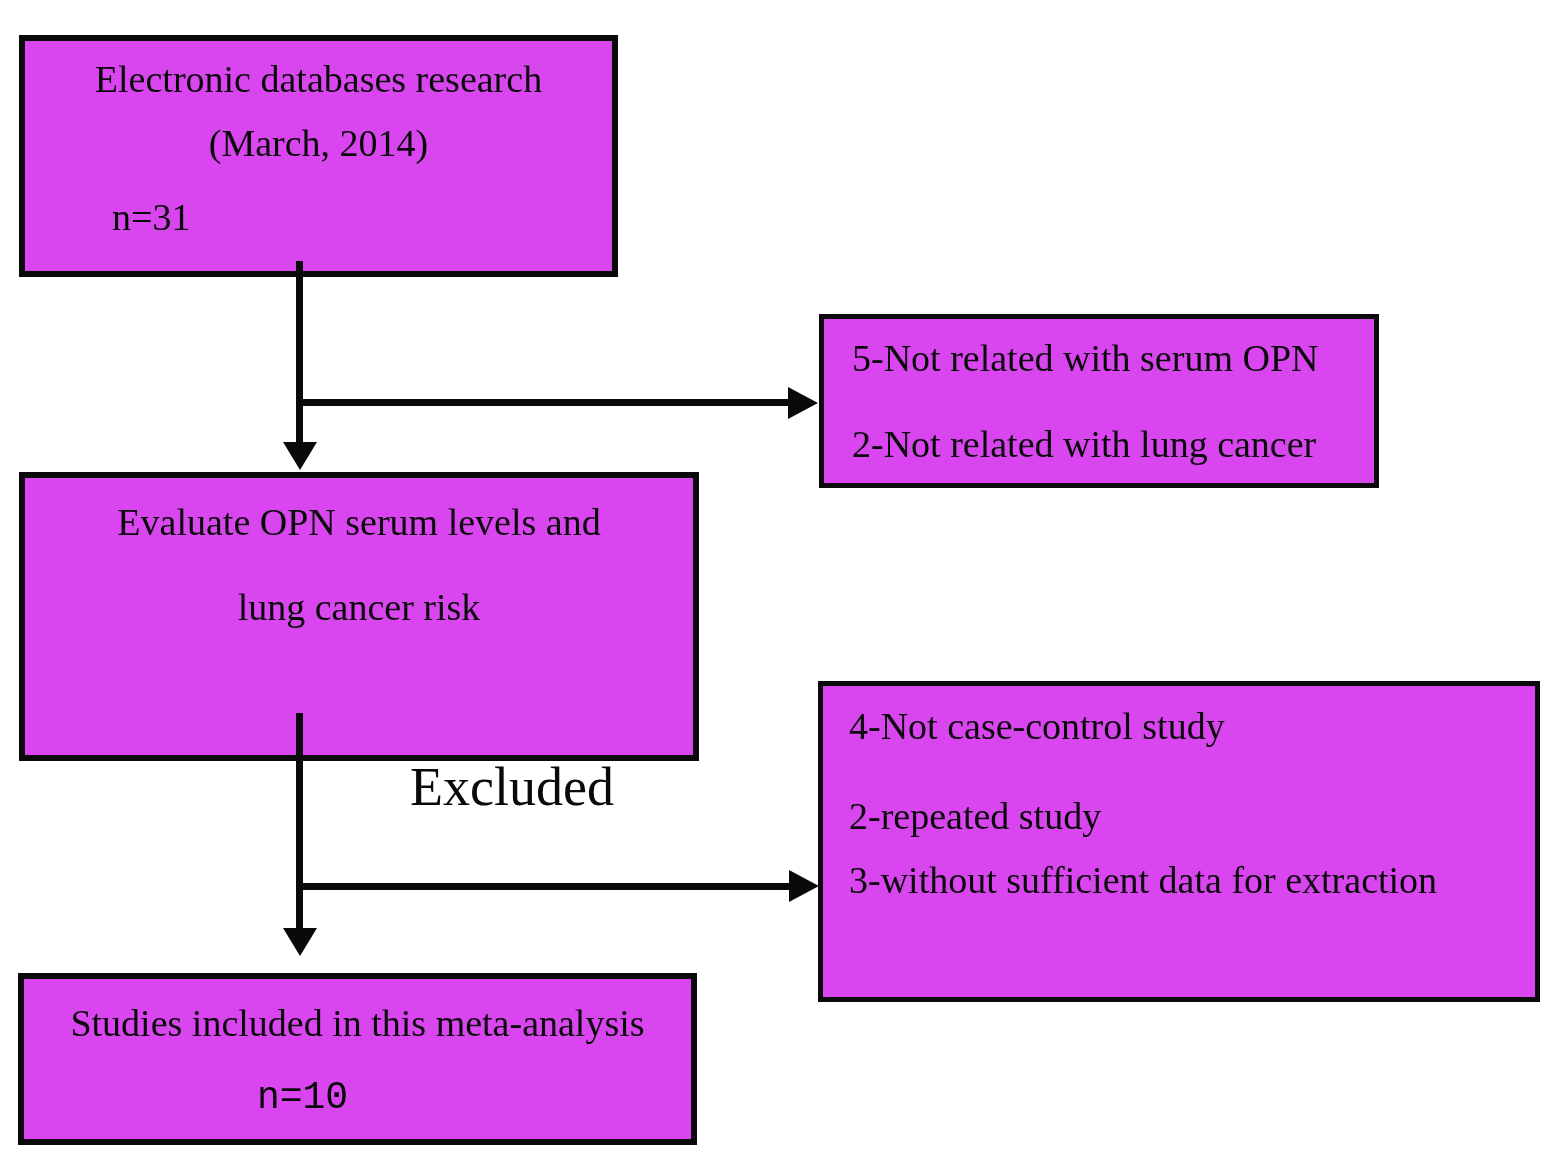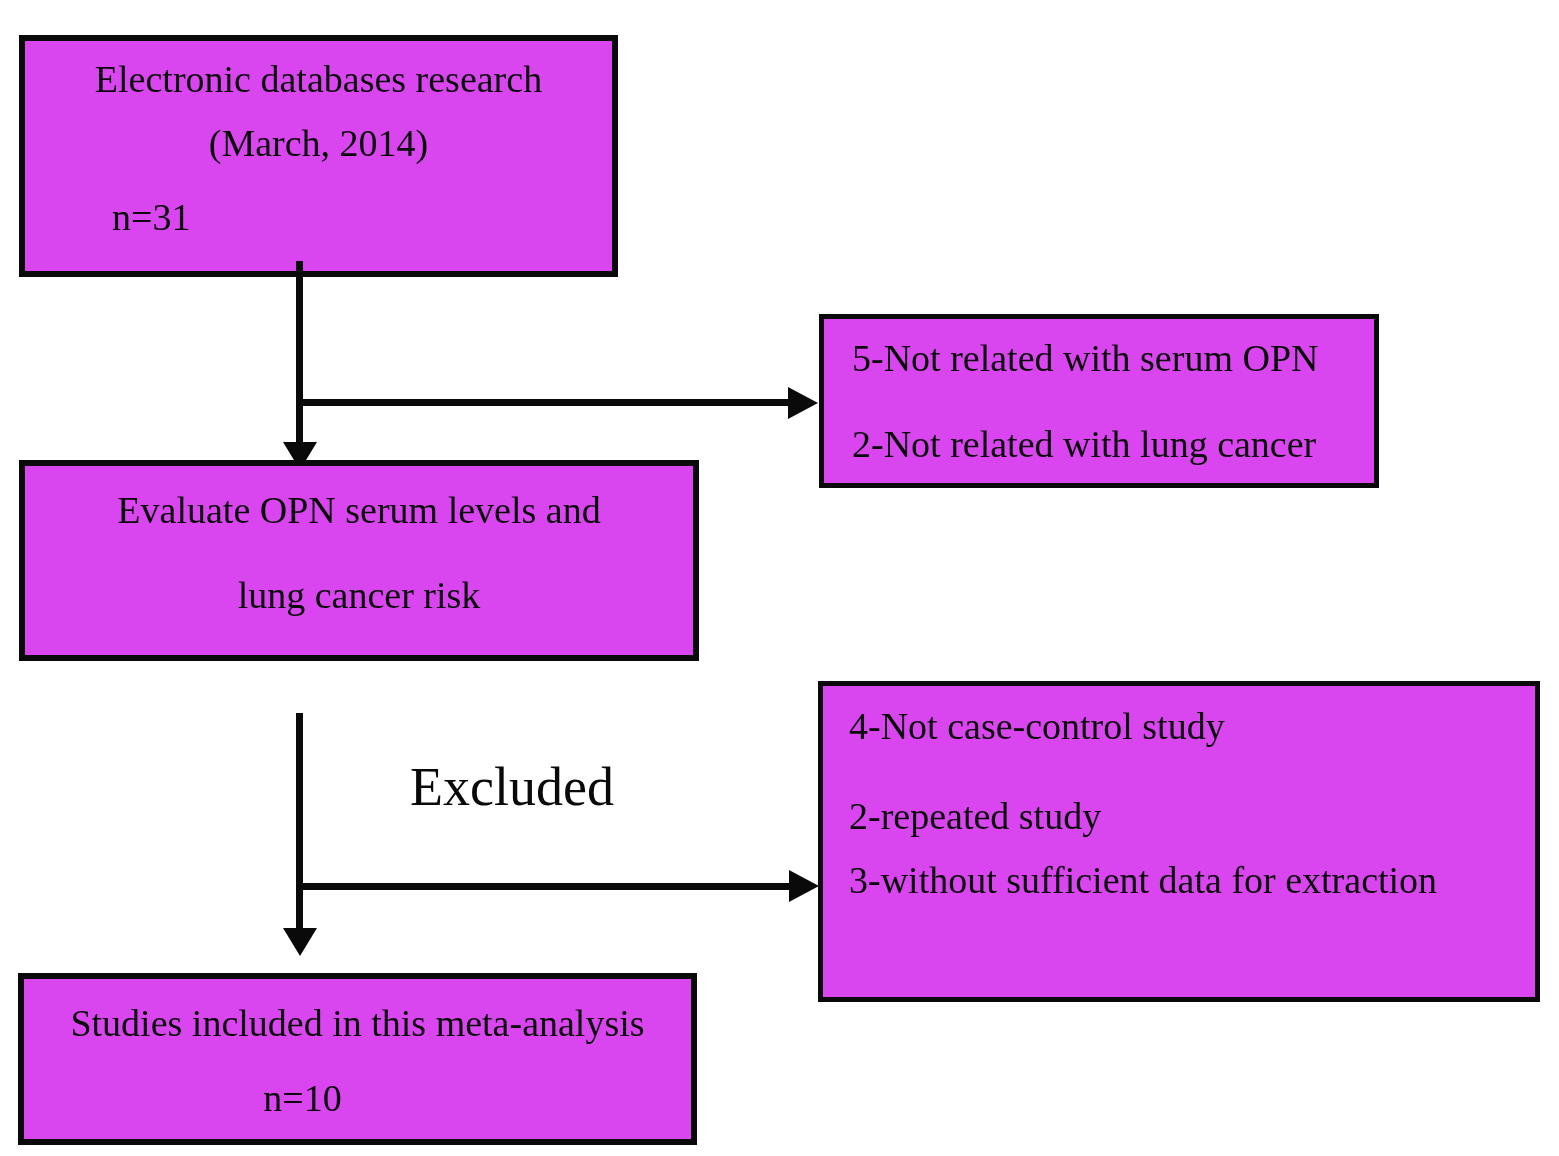--- a/index.html
+++ b/index.html
@@ -58,21 +58,21 @@
   #box1 .l2 { margin-top: 20px; }
   #box1 .l3 { margin-top: 30px; padding-left: 87px; }
 
   
   #box2 .l1 { margin-top: 22px; }
   #box2 .l2 { margin-top: 41px; }
   #box2 .l3 { margin-top: 34px; padding-right: 136px; }
 
   
   #box3 .l1 { margin-top: 22px; text-align: center; }
-  #box3 .l2 { margin-top: 31px; padding-right: 110px; }
+  #box3 .l2 { margin-top: 31px; padding-right: 110px; font-family: Liberation Mono, monospace; }
 
   
   #exbox1 { padding-left: 28px; }
   #exbox1 .l1 { margin-top: 17px; }
   #exbox1 .l2 { margin-top: 42px; }
 
   
   #exbox2 { padding-left: 26px; }
   #exbox2 .l1 { margin-top: 18px; }
   #exbox2 .l2 { margin-top: 41px; }
@@ -95,21 +95,21 @@
 
   <div class="hline" style="left:297px; top:399px; width:491px; height:7px;"></div>
   <div class="arrow-right" style="left:788px; top:387px;"></div>
 
 
   <div class="fbox thin" id="exbox1" style="left:819px; top:298px; width:560px; height:174px;">
     <div class="line l1">5-Not related with serum OPN</div>
     <div class="line l2">2-Not related with lung cancer</div>
   </div>
 
-  <div class="fbox" id="box2" style="left:19px; top:444px; width:680px; height:201px;">
+  <div class="fbox" id="box2" style="left:19px; top:456px; width:680px; height:289px;">
     <div class="line center l1">Evaluate OPN serum levels and</div>
     <div class="line center l2">lung cancer risk</div>
   </div>
 
   <div class="vline" style="left:296px; top:713px; width:7px; height:215px;"></div>
   <div class="arrow-down" style="left:283px; top:928px;"></div>
 
   <div class="hline" style="left:297px; top:883px; width:492px; height:7px;"></div>
   <div class="arrow-right" style="left:789px; top:870px;"></div>
 

